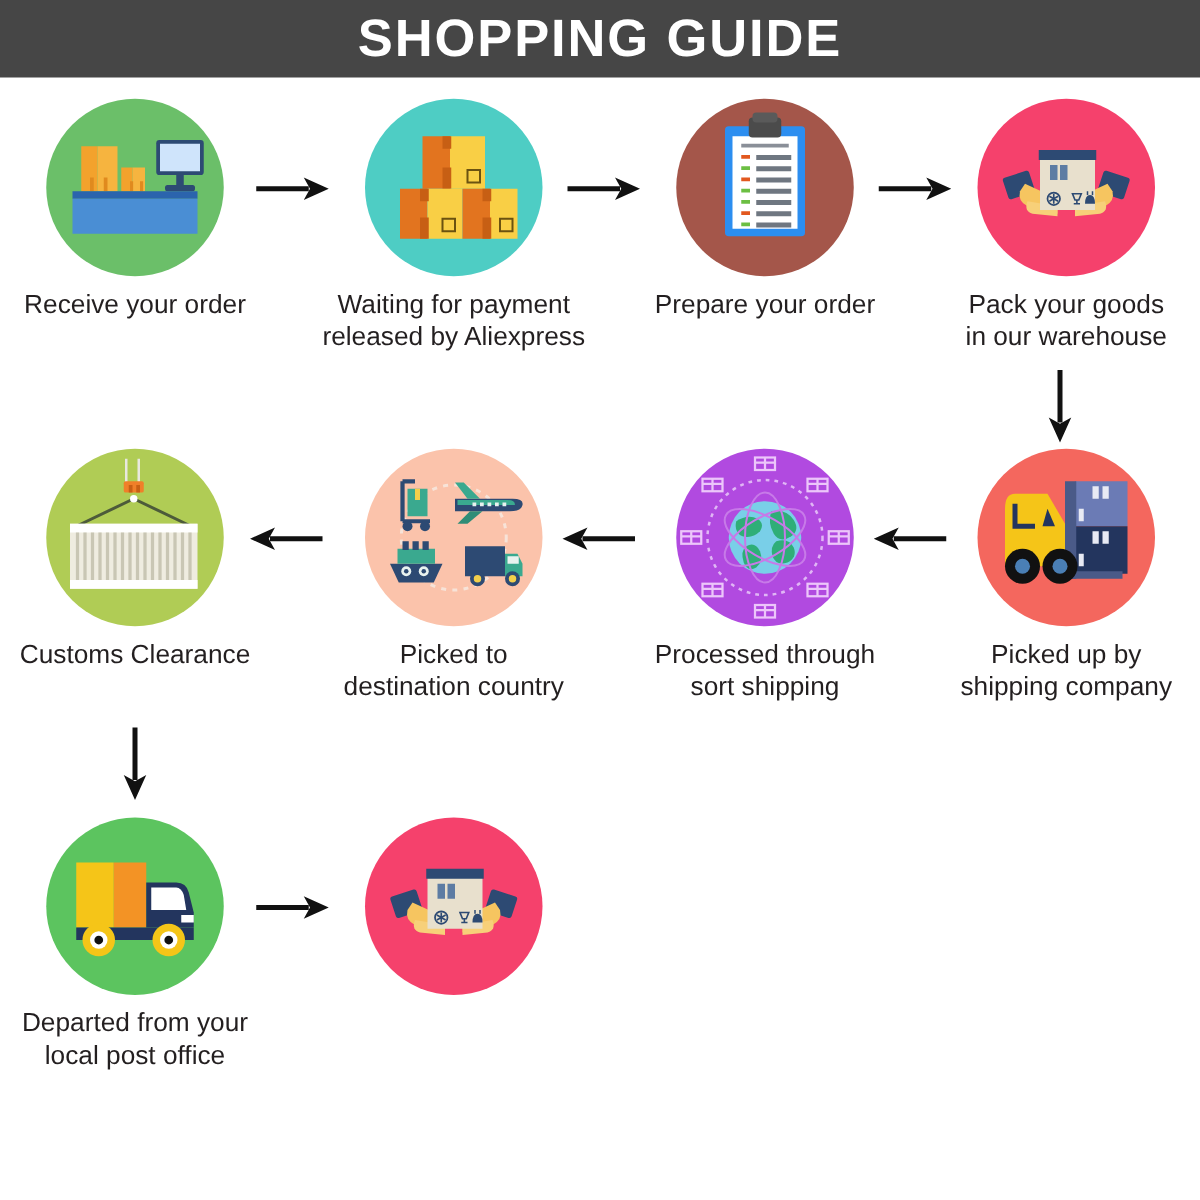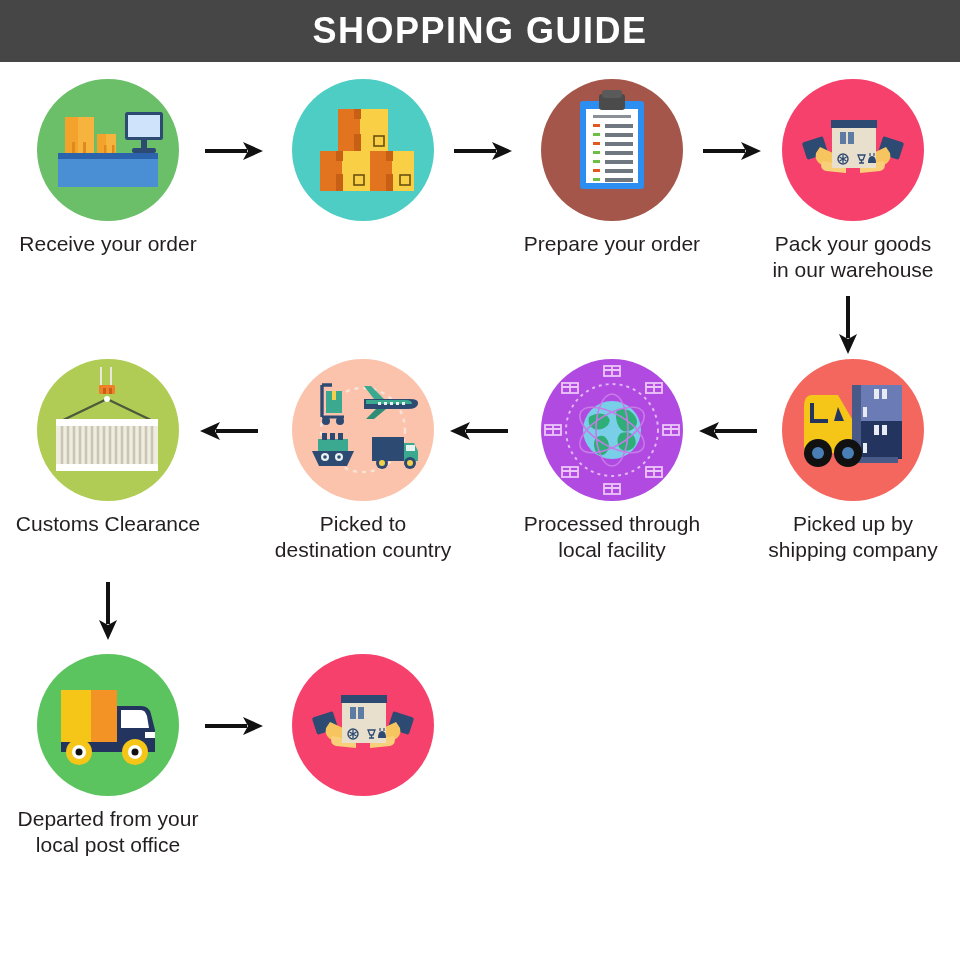--- a/index.html
+++ b/index.html
@@ -21,21 +21,21 @@
     left: 0; top: 0;
     width: 960px;
     height: 62px;
     background: #464646;
     display: flex;
     align-items: center;
     justify-content: center;
   }
   .header-title {
     color: #ffffff;
-    font-size: 36px;
+    font-size: 42px;
     font-weight: bold;
     letter-spacing: 1.5px;
     font-family: "Liberation Sans", sans-serif;
   }
 
   
   .board {
     position: absolute;
     left: 0; top: 62px;
     width: 780px;
@@ -128,20 +128,22 @@
         <rect x="44" y="95" width="7" height="17" fill="#c75f14"></rect>
         <rect x="62" y="96" width="10" height="10" fill="none" stroke="#6b5210" stroke-width="1.6"></rect>
 
         <rect x="78" y="72" width="22" height="40" fill="#e2741f"></rect>
         <rect x="100" y="72" width="22" height="40" fill="#f9cf45"></rect>
         <rect x="94" y="72" width="7" height="10" fill="#c75f14"></rect>
         <rect x="94" y="95" width="7" height="17" fill="#c75f14"></rect>
         <rect x="108" y="96" width="10" height="10" fill="none" stroke="#6b5210" stroke-width="1.6"></rect>
       </svg>
     </div>
+    <div class="step-label">Waiting for payment
+released by Aliexpress</div>
   </div>
 
   <svg class="arrow-h" style="left:452px; top:78px;" width="62" height="22" viewBox="0 0 62 22">
     <line x1="2" y1="11" x2="44" y2="11" stroke="#111111" stroke-width="4"></line>
     <polygon points="40,2 60,11 40,20 45,11" fill="#111111"></polygon>
   </svg>
 
   <div class="step" style="left:497px; top:17px;text-align:center;">
     <div class="circle" style="background:#a4564a;">
       <svg class="icon-svg" viewBox="0 0 142 142">
@@ -349,21 +351,21 @@
               <path d="M-8 -1 h16 M0 -5 v10"></path>
             </g>
           <g transform="translate(29,29)">
               <rect x="-8" y="-5" width="16" height="10"></rect>
               <path d="M-8 -1 h16 M0 -5 v10"></path>
             </g>
         </g>
       </svg>
     </div>
     <div class="step-label">Processed through
-local facility</div>
+sort shipping</div>
   </div>
 
   <svg class="arrow-h" style="left:697px; top:358px;" width="62" height="22" viewBox="0 0 62 22">
     <line x1="18" y1="11" x2="60" y2="11" stroke="#111111" stroke-width="4"></line>
     <polygon points="22,2 2,11 22,20 17,11" fill="#111111"></polygon>
   </svg>
 
   <div class="step" style="left:738px; top:297px;">
     <div class="circle" style="background:#f4675e;">
       <svg class="icon-svg" viewBox="0 0 142 142">

